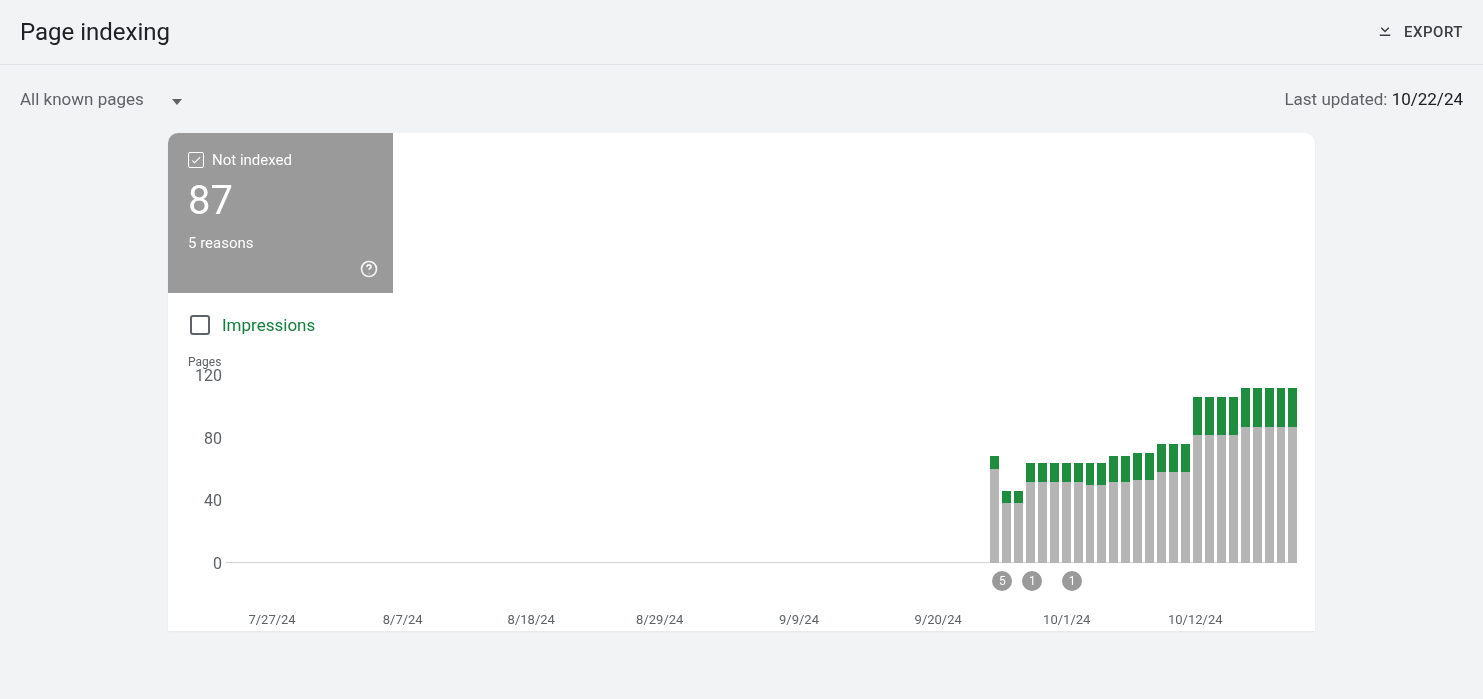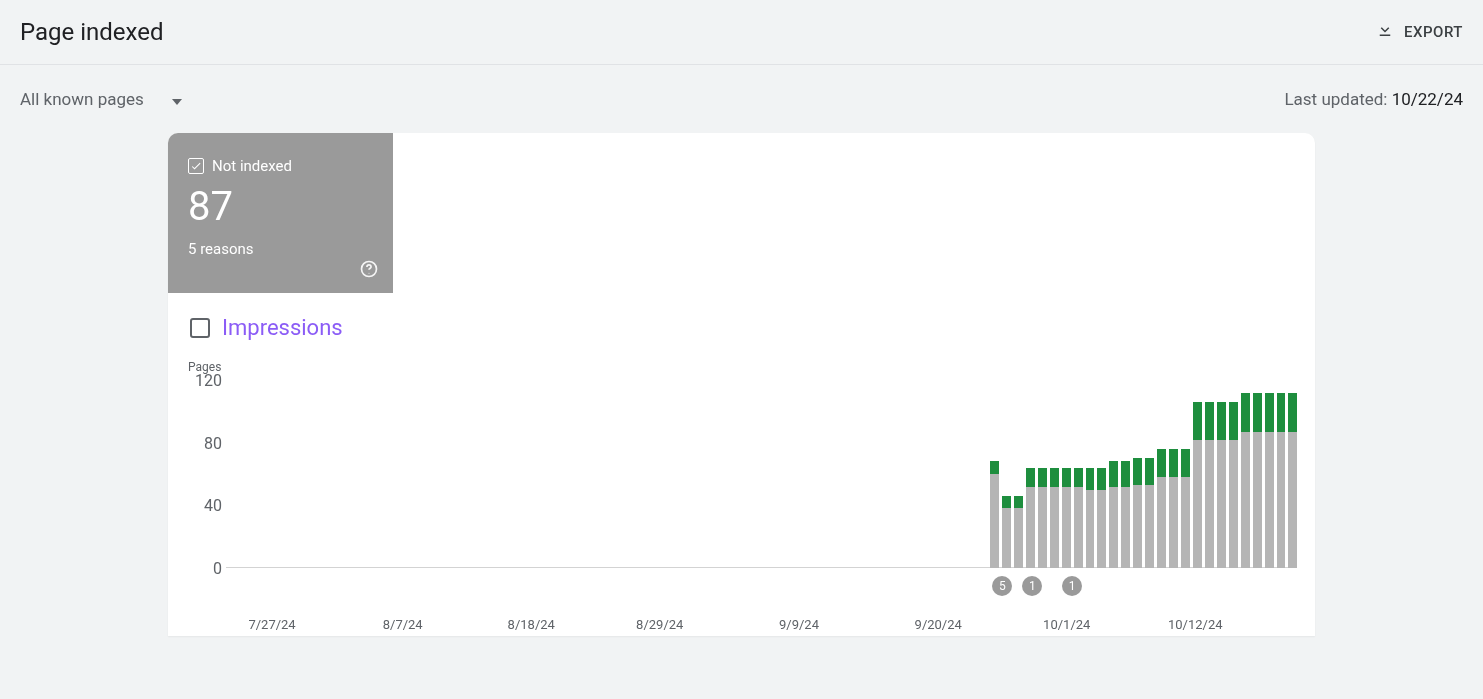--- a/index.html
+++ b/index.html
@@ -15,30 +15,30 @@
     .dropdown svg { width:10px; height:6px; fill:#5f6368; }
     .last-updated { font-size:17px; color:#5f6368; }
     .last-updated .date { color:#202124; font-weight:400; }
 
     .card { background:#fff; margin:0 168px 0 168px; border-radius:10px 10px 0 0; box-shadow:0 1px 2px rgba(0,0,0,.05); }
     .tiles { display:flex; }
     .tile { position:relative; width:225px; height:160px; padding:18px 20px; color:#fff; cursor:pointer; }
     .tile:first-child { border-radius:10px 0 0 0; }
     .tile.gray { background:#9a9a9a; }
     .tile.green { background:#1e8e3e; }
-    .tile .lab-row { display:flex; align-items:center; gap:8px; font-size:15px; margin:6px 0 8px 0; }
+    .tile .lab-row { display:flex; align-items:center; gap:8px; font-size:15px; margin:0 0 8px 0; }
     .tile .chk { width:16px; height:16px; border:1.5px solid #fff; border-radius:2px; display:flex; align-items:center; justify-content:center; }
     .tile .num { font-size:40px; font-weight:400; }
     .tile .sub { font-size:15px; margin-top:10px; }
     .tile .help { position:absolute; bottom:14px; right:14px; width:20px; height:20px; }
     .tile .help svg { width:20px; height:20px; fill:none; stroke:#fff; stroke-width:2; opacity:.9; }
 
     .impressions { display:flex; align-items:center; gap:12px; padding:22px 22px 8px 22px; }
     .imp-chk { width:20px; height:20px; border:2px solid #5f6368; border-radius:3px; cursor:pointer; }
-    .imp-lab { font-size:22px; color:#8b5cf6; }
+    .imp-lab { font-size:17px; color:#15803d; }
 
     .chart-wrap { padding:12px 18px 0 18px; }
     .ylabel { font-size:12px; color:#5f6368; margin-left:2px; }
     .plot { position:relative; height:188px; margin-top:6px; }
     .grid { position:absolute; left:40px; right:0; top:0; bottom:0; border-bottom:1px solid #d3d3d3; }
     .yticks { position:absolute; left:0; top:0; bottom:0; width:36px; }
     .yt { position:absolute; right:0; font-size:16px; color:#5f6368; transform:translateY(50%); }
     .yt[data-y="0"]{ bottom:0; }
     .yt[data-y="1"]{ bottom:33.33%; }
     .yt[data-y="2"]{ bottom:66.66%; }
@@ -52,21 +52,21 @@
     .markers { position:relative; margin:8px 0 0 40px; height:22px; }
     .marker { position:absolute; transform:translateX(-50%); width:20px; height:20px; border-radius:50%; background:#9a9a9a; color:#fff; font-size:12px; display:flex; align-items:center; justify-content:center; cursor:pointer; }
 
     .xaxis { position:relative; margin:18px 0 0 40px; height:20px; border-top:1px solid transparent; }
     .xl { position:absolute; font-size:13px; color:#5f6368; transform:translateX(-50%); }
   </style>
 </head>
 <body>
 
 <div class="topbar">
-  <div class="page-title">Page indexed</div>
+  <div class="page-title">Page indexing</div>
   <div class="export-btn">
     <span>
       <svg viewBox="0 0 24 24">
           <path d="M5 20h14v-2H5v2zM12 2v10.59l4.29-4.3 1.42 1.42L12 15.41 6.29 9.71l1.42-1.42L12 12.59V2h0z"></path>
         </svg>
     </span>
     <span>EXPORT</span>
   </div>
 </div>
 

